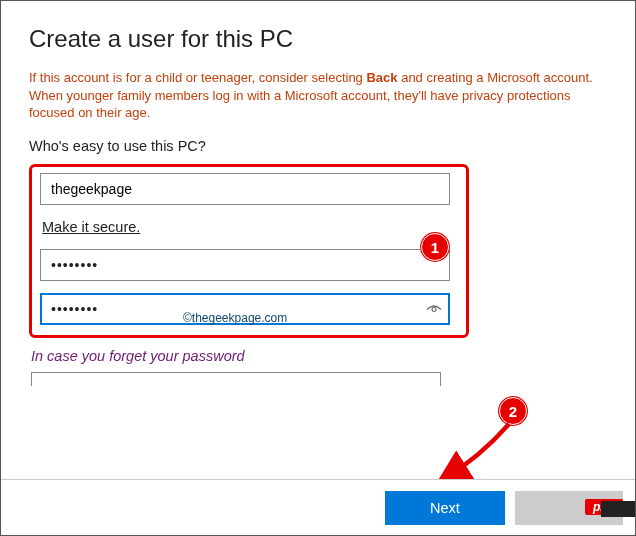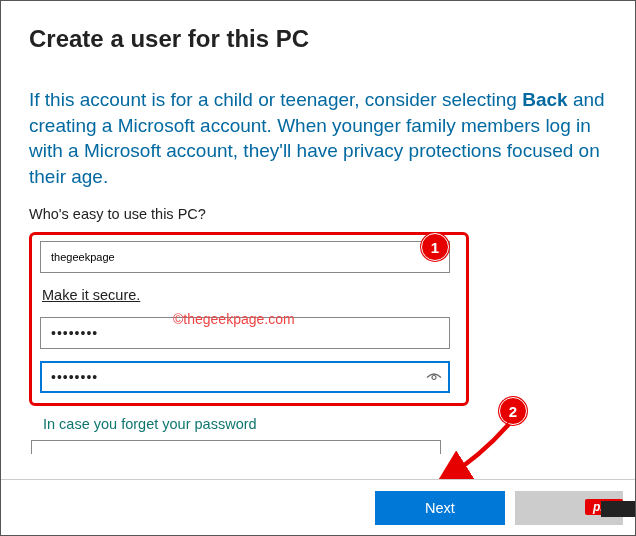--- a/index.html
+++ b/index.html
@@ -10,27 +10,27 @@
       height: 536px;
       position: relative;
       overflow: hidden;
       border: 1px solid #555;
     }
     .content {
       padding: 24px 28px 0 28px;
     }
     h1 {
       font-size: 24px;
-      font-weight: 700;
-      color: #222;
-      margin-bottom: 34px;
+      font-weight: 400;
+      color: #222;
+      margin-bottom: 16px;
     }
     .body-text {
-      font-size: 19px;
-      color: #0369a1;
+      font-size: 13px;
+      color: #c2410c;
       line-height: 1.35;
       margin-bottom: 16px;
     }
     .body-text b { font-weight: 700; }
     .section-label {
       font-size: 14.5px;
       color: #222;
       margin-bottom: 10px;
     }
     .highlight-group {
@@ -38,21 +38,21 @@
       border-radius: 6px;
       padding: 6px 8px 10px 8px;
       margin-bottom: 10px;
       position: relative;
       width: 440px;
     }
     .text-input {
       width: 410px;
       height: 32px;
       padding: 0 10px;
-      font-size: 11px;
+      font-size: 14px;
       border: 1px solid #888;
       background: #fff;
       outline: none;
       display: block;
     }
     .mid-label {
       font-size: 14.5px;
       color: #222;
       margin: 14px 0 14px 2px;
       text-decoration: underline;
@@ -78,30 +78,31 @@
     .reveal-icon {
       position: absolute;
       right: 8px;
       top: 50%;
       transform: translateY(-50%);
       color: #666;
       font-size: 15px;
     }
     .watermark {
       position: absolute;
-      left: 172px;
+      left: 182px;
       top: 310px;
-      color: #ef4444;
-      font-size: 14px;
+      color: #0c4a6e;
+      font-size: 12px;
       pointer-events: none;
     }
     .forget-label {
       font-size: 14.5px;
-      color: #0f766e;
-      margin: 10px 0 8px 14px;
+      color: #701a75;
+      margin: 10px 0 8px 2px;
+      font-style: italic;
     }
     .partial-input {
       width: 410px;
       height: 14px;
       border: 1px solid #888;
       border-bottom: none;
       margin-left: 2px;
       background: #fff;
     }
     .callout {
@@ -138,21 +139,21 @@
       justify-content: flex-end;
       align-items: center;
       padding-right: 12px;
       gap: 10px;
       background: #fff;
     }
     .btn-next {
       background: #0078d7;
       color: #fff;
       border: none;
-      width: 130px;
+      width: 120px;
       height: 34px;
       font-size: 14.5px;
       cursor: pointer;
       text-align: center;
     }
     .btn-back {
       background: #ccc;
       color: #888;
       border: none;
       width: 108px;

